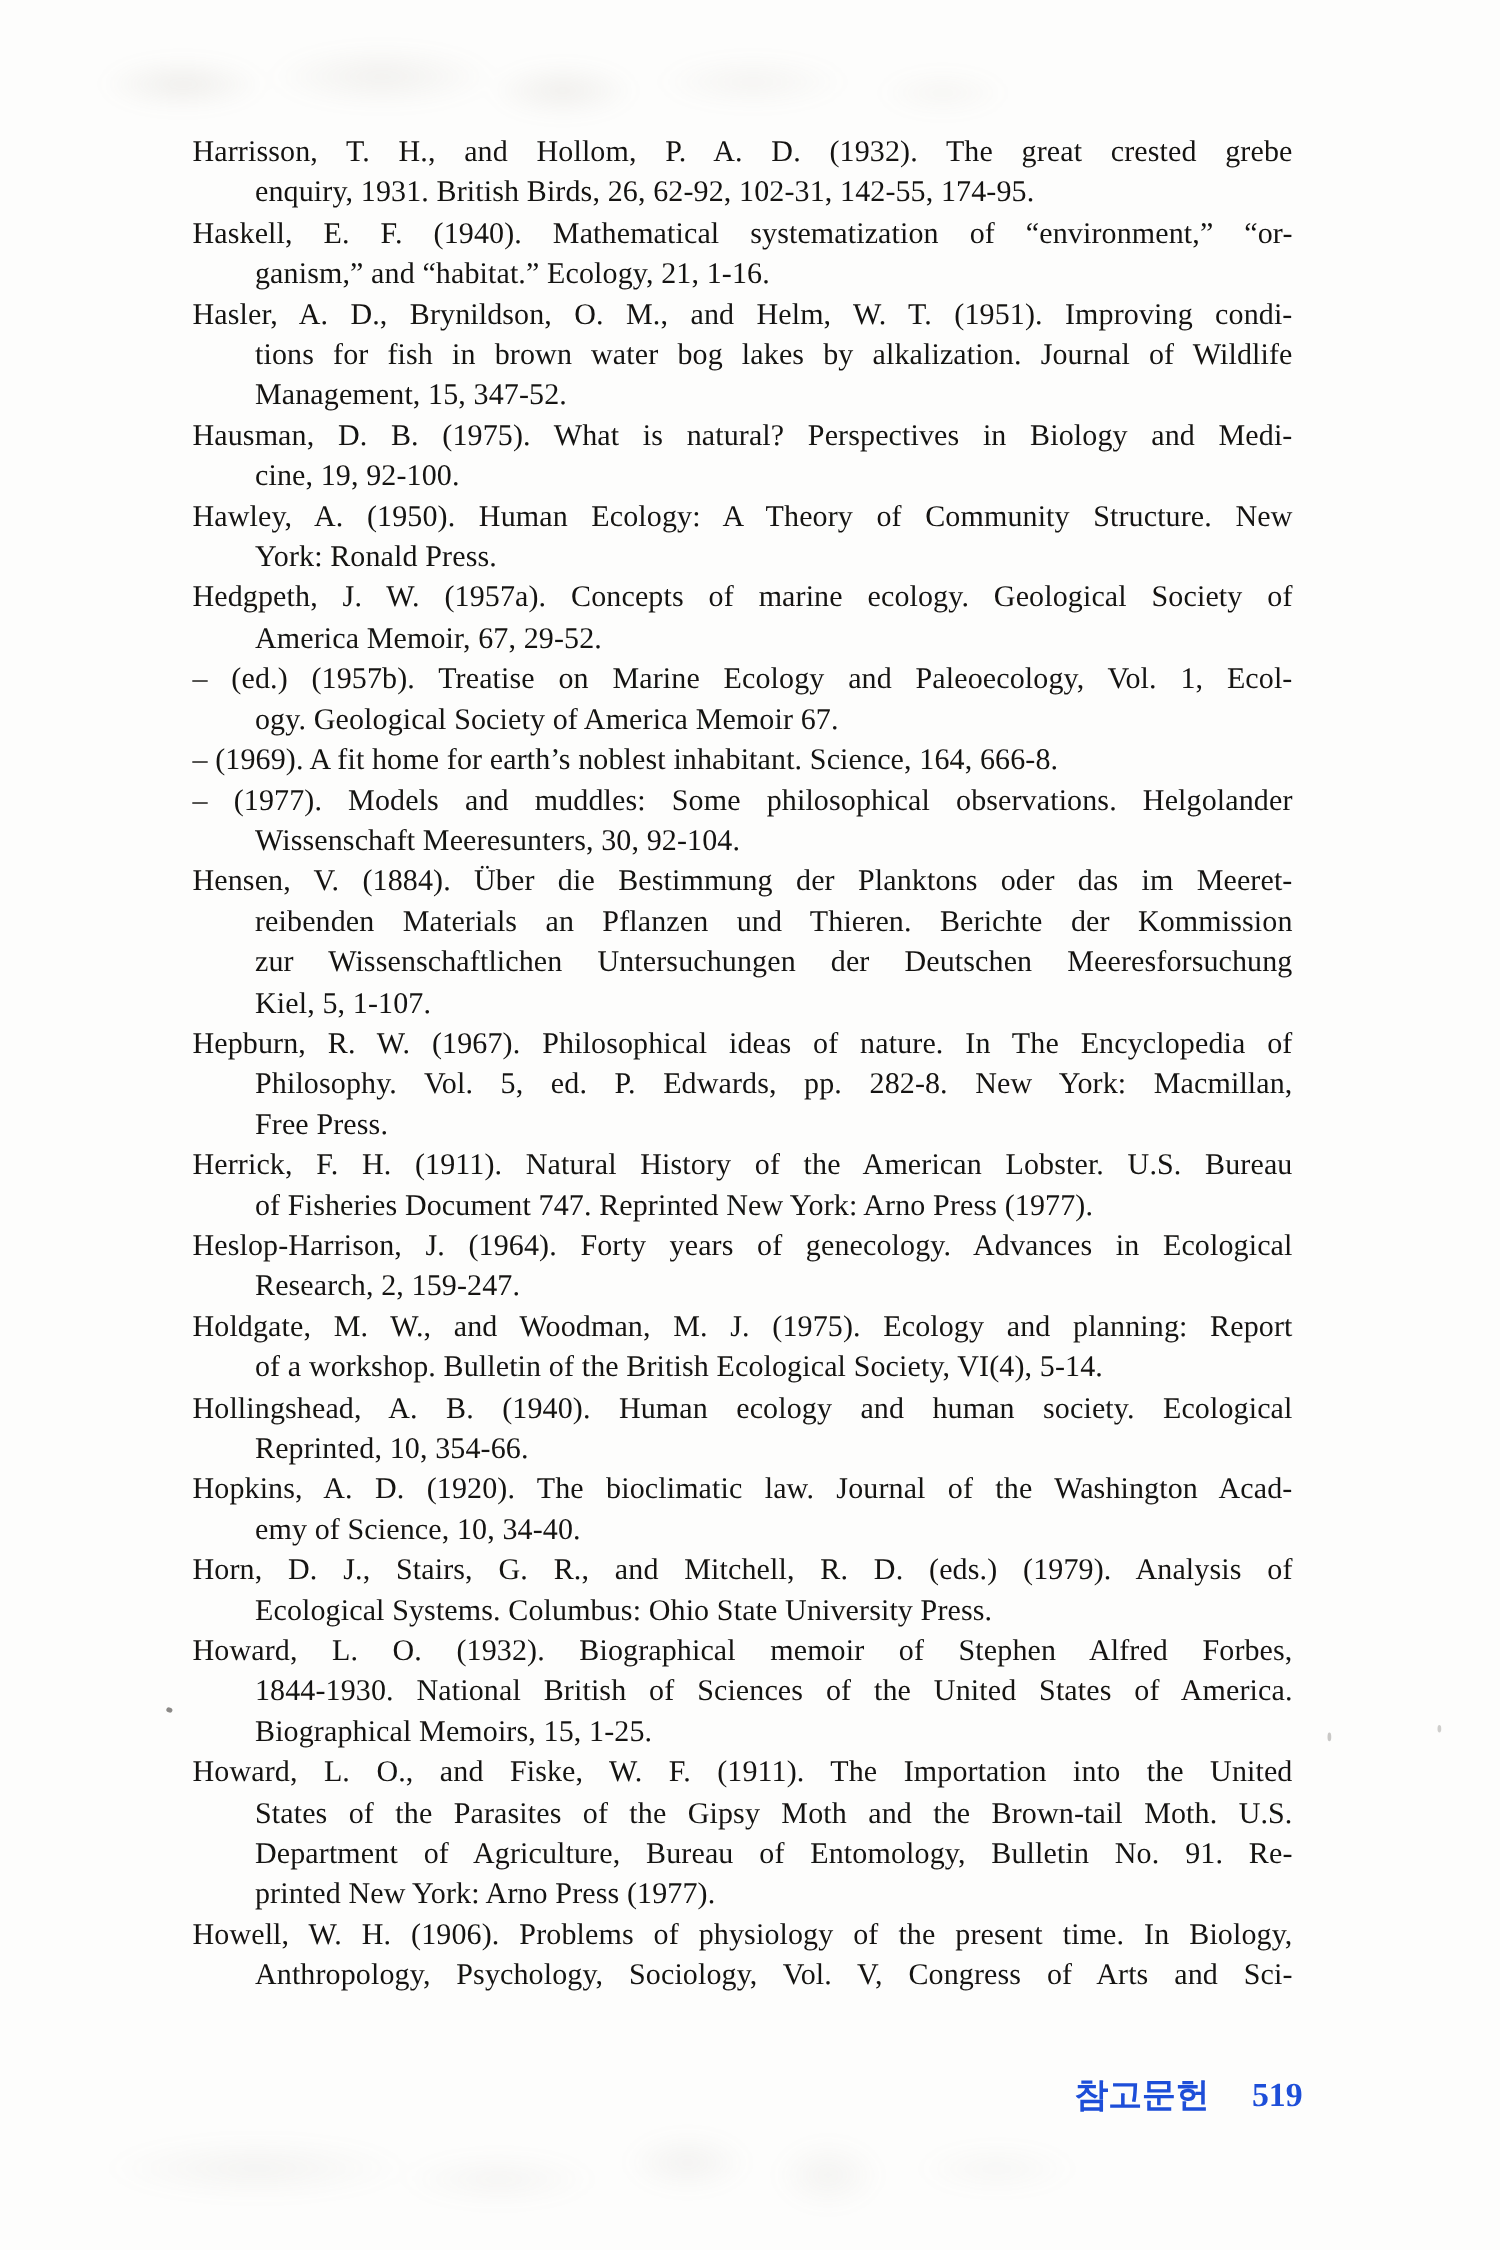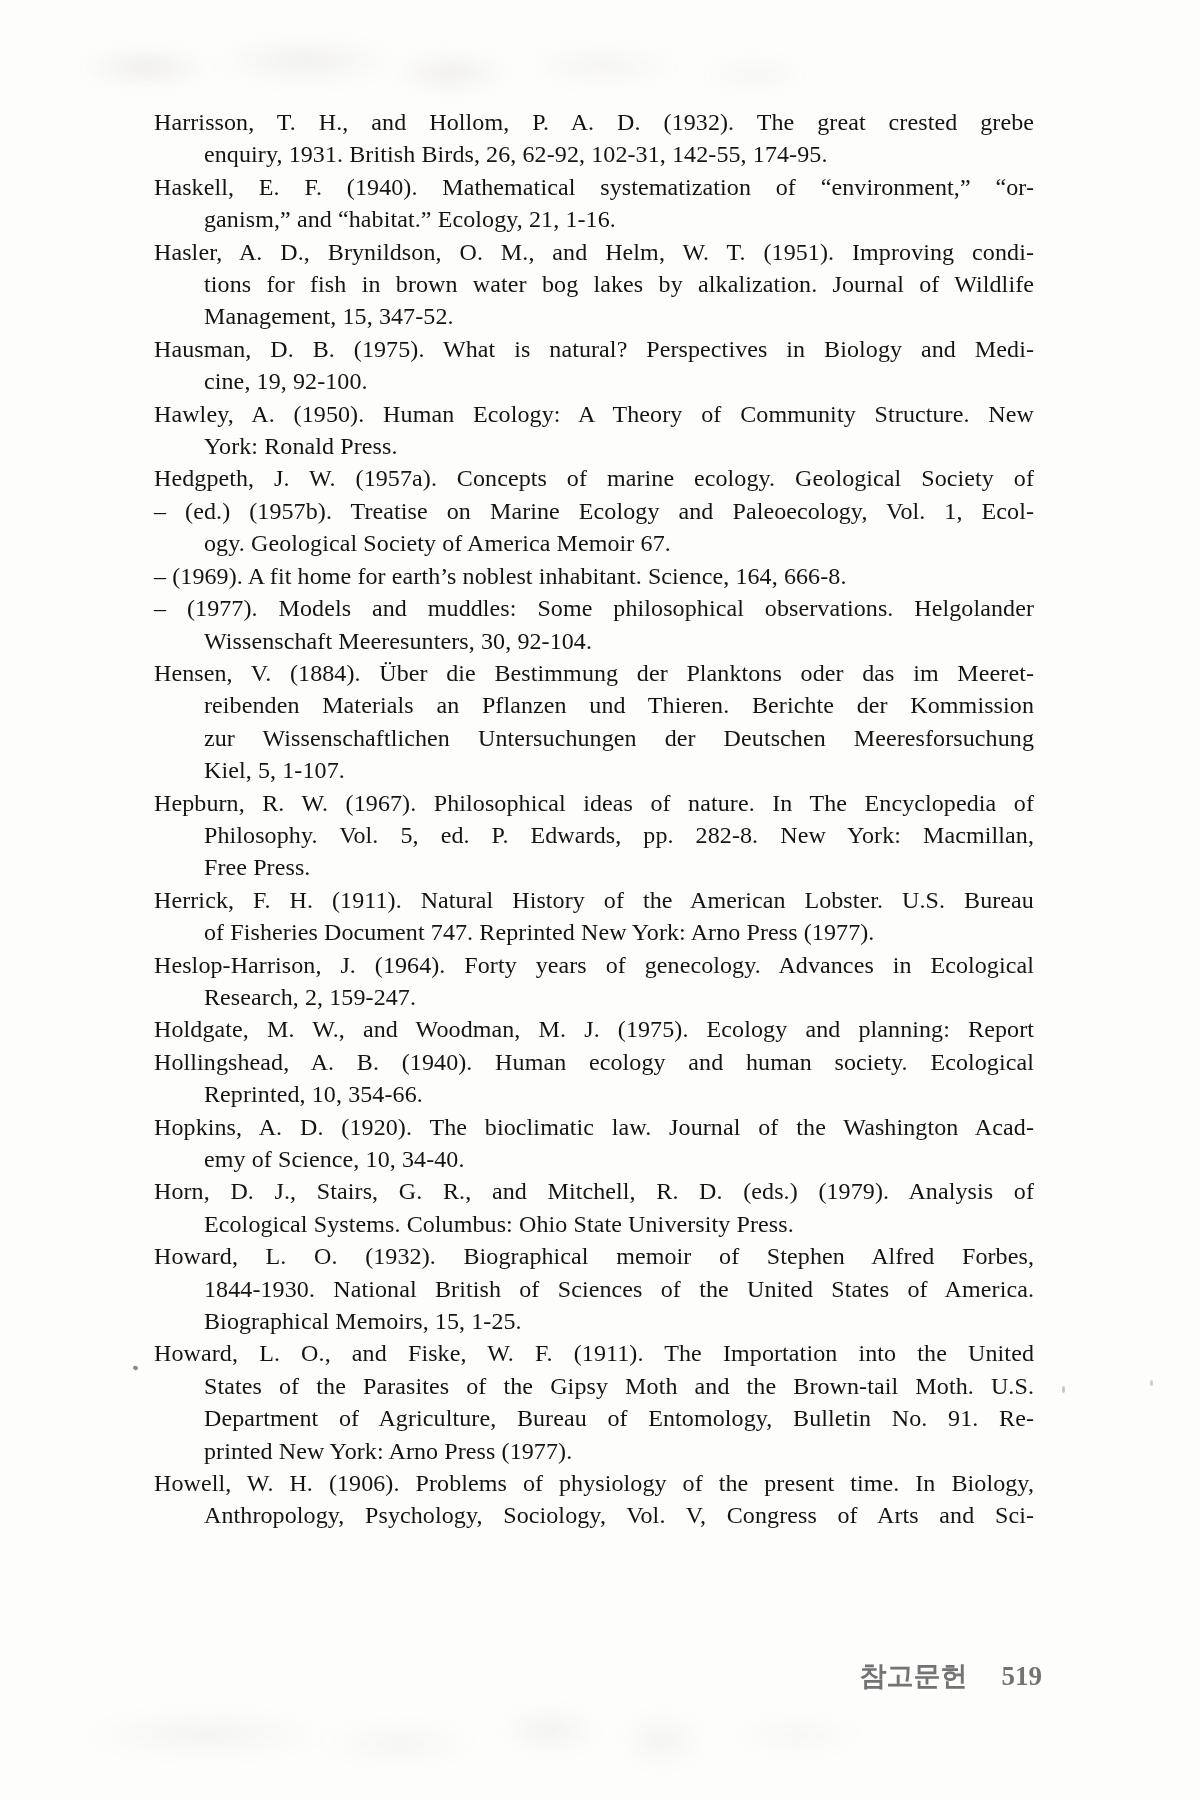--- a/index.html
+++ b/index.html
@@ -63,21 +63,21 @@
   }
   .ref-line.cont { padding-left: 50px; }
   .ref-line.last { text-align-last: left; }
   .ref-line .it { }
 
   .page-footer {
     position: absolute;
     top: 1658px; right: 158px;
     font-size: 27px;
     font-weight: bold;
-    color: #737373;
+    color: #1d4ed8;
   }
   .page-footer .pagenum { margin-left: 34px; }
 </style>
 </head>
 <body>
 
 <div class="page">
   <div class="art art-top"></div>
   <div class="art art-bottom-left"></div>
   <div class="art art-bottom-mid"></div>
@@ -102,20 +102,21 @@
       <p class="ref-entry">
         <span class="ref-line"><span>Hausman, D. B. (1975). What is natural? </span><span class="it">Perspectives in Biology and Medi-</span></span>
         <span class="ref-line cont last"><span class="it">cine</span><span>, 19, 92-100.</span></span>
       </p>
       <p class="ref-entry">
         <span class="ref-line"><span>Hawley, A. (1950). </span><span class="it">Human Ecology: A Theory of Community Structure</span><span>. New</span></span>
         <span class="ref-line cont last"><span>York: Ronald Press.</span></span>
       </p>
       <p class="ref-entry">
         <span class="ref-line"><span>Hedgpeth, J. W. (1957a). Concepts of marine ecology. </span><span class="it">Geological Society of</span></span>
+        <span class="ref-line cont last"><span class="it">America Memoir</span><span>, 67, 29-52.</span></span>
       </p>
       <p class="ref-entry">
         <span class="ref-line"><span>– (ed.) (1957b). </span><span class="it">Treatise on Marine Ecology and Paleoecology</span><span>, Vol. 1, </span><span class="it">Ecol-</span></span>
         <span class="ref-line cont last"><span class="it">ogy</span><span>. Geological Society of America Memoir 67.</span></span>
       </p>
       <p class="ref-entry">
         <span class="ref-line last"><span>– (1969). A fit home for earth’s noblest inhabitant. </span><span class="it">Science</span><span>, 164, 666-8.</span></span>
       </p>
       <p class="ref-entry">
         <span class="ref-line"><span>– (1977). Models and muddles: Some philosophical observations. </span><span class="it">Helgolander</span></span>
@@ -135,20 +136,21 @@
       <p class="ref-entry">
         <span class="ref-line"><span>Herrick, F. H. (1911). </span><span class="it">Natural History of the American Lobster</span><span>. U.S. Bureau</span></span>
         <span class="ref-line cont last"><span>of Fisheries Document 747. Reprinted New York: Arno Press (1977).</span></span>
       </p>
       <p class="ref-entry">
         <span class="ref-line"><span>Heslop-Harrison, J. (1964). Forty years of genecology. </span><span class="it">Advances in Ecological</span></span>
         <span class="ref-line cont last"><span class="it">Research</span><span>, 2, 159-247.</span></span>
       </p>
       <p class="ref-entry">
         <span class="ref-line"><span>Holdgate, M. W., and Woodman, M. J. (1975). Ecology and planning: Report</span></span>
+        <span class="ref-line cont last"><span>of a workshop. </span><span class="it">Bulletin of the British Ecological Society</span><span>, VI(4), 5-14.</span></span>
       </p>
       <p class="ref-entry">
         <span class="ref-line"><span>Hollingshead, A. B. (1940). Human ecology and human society. </span><span class="it">Ecological</span></span>
         <span class="ref-line cont last"><span class="it">Reprinted</span><span>, 10, 354-66.</span></span>
       </p>
       <p class="ref-entry">
         <span class="ref-line"><span>Hopkins, A. D. (1920). The bioclimatic law. </span><span class="it">Journal of the Washington Acad-</span></span>
         <span class="ref-line cont last"><span class="it">emy of Science</span><span>, 10, 34-40.</span></span>
       </p>
       <p class="ref-entry">

